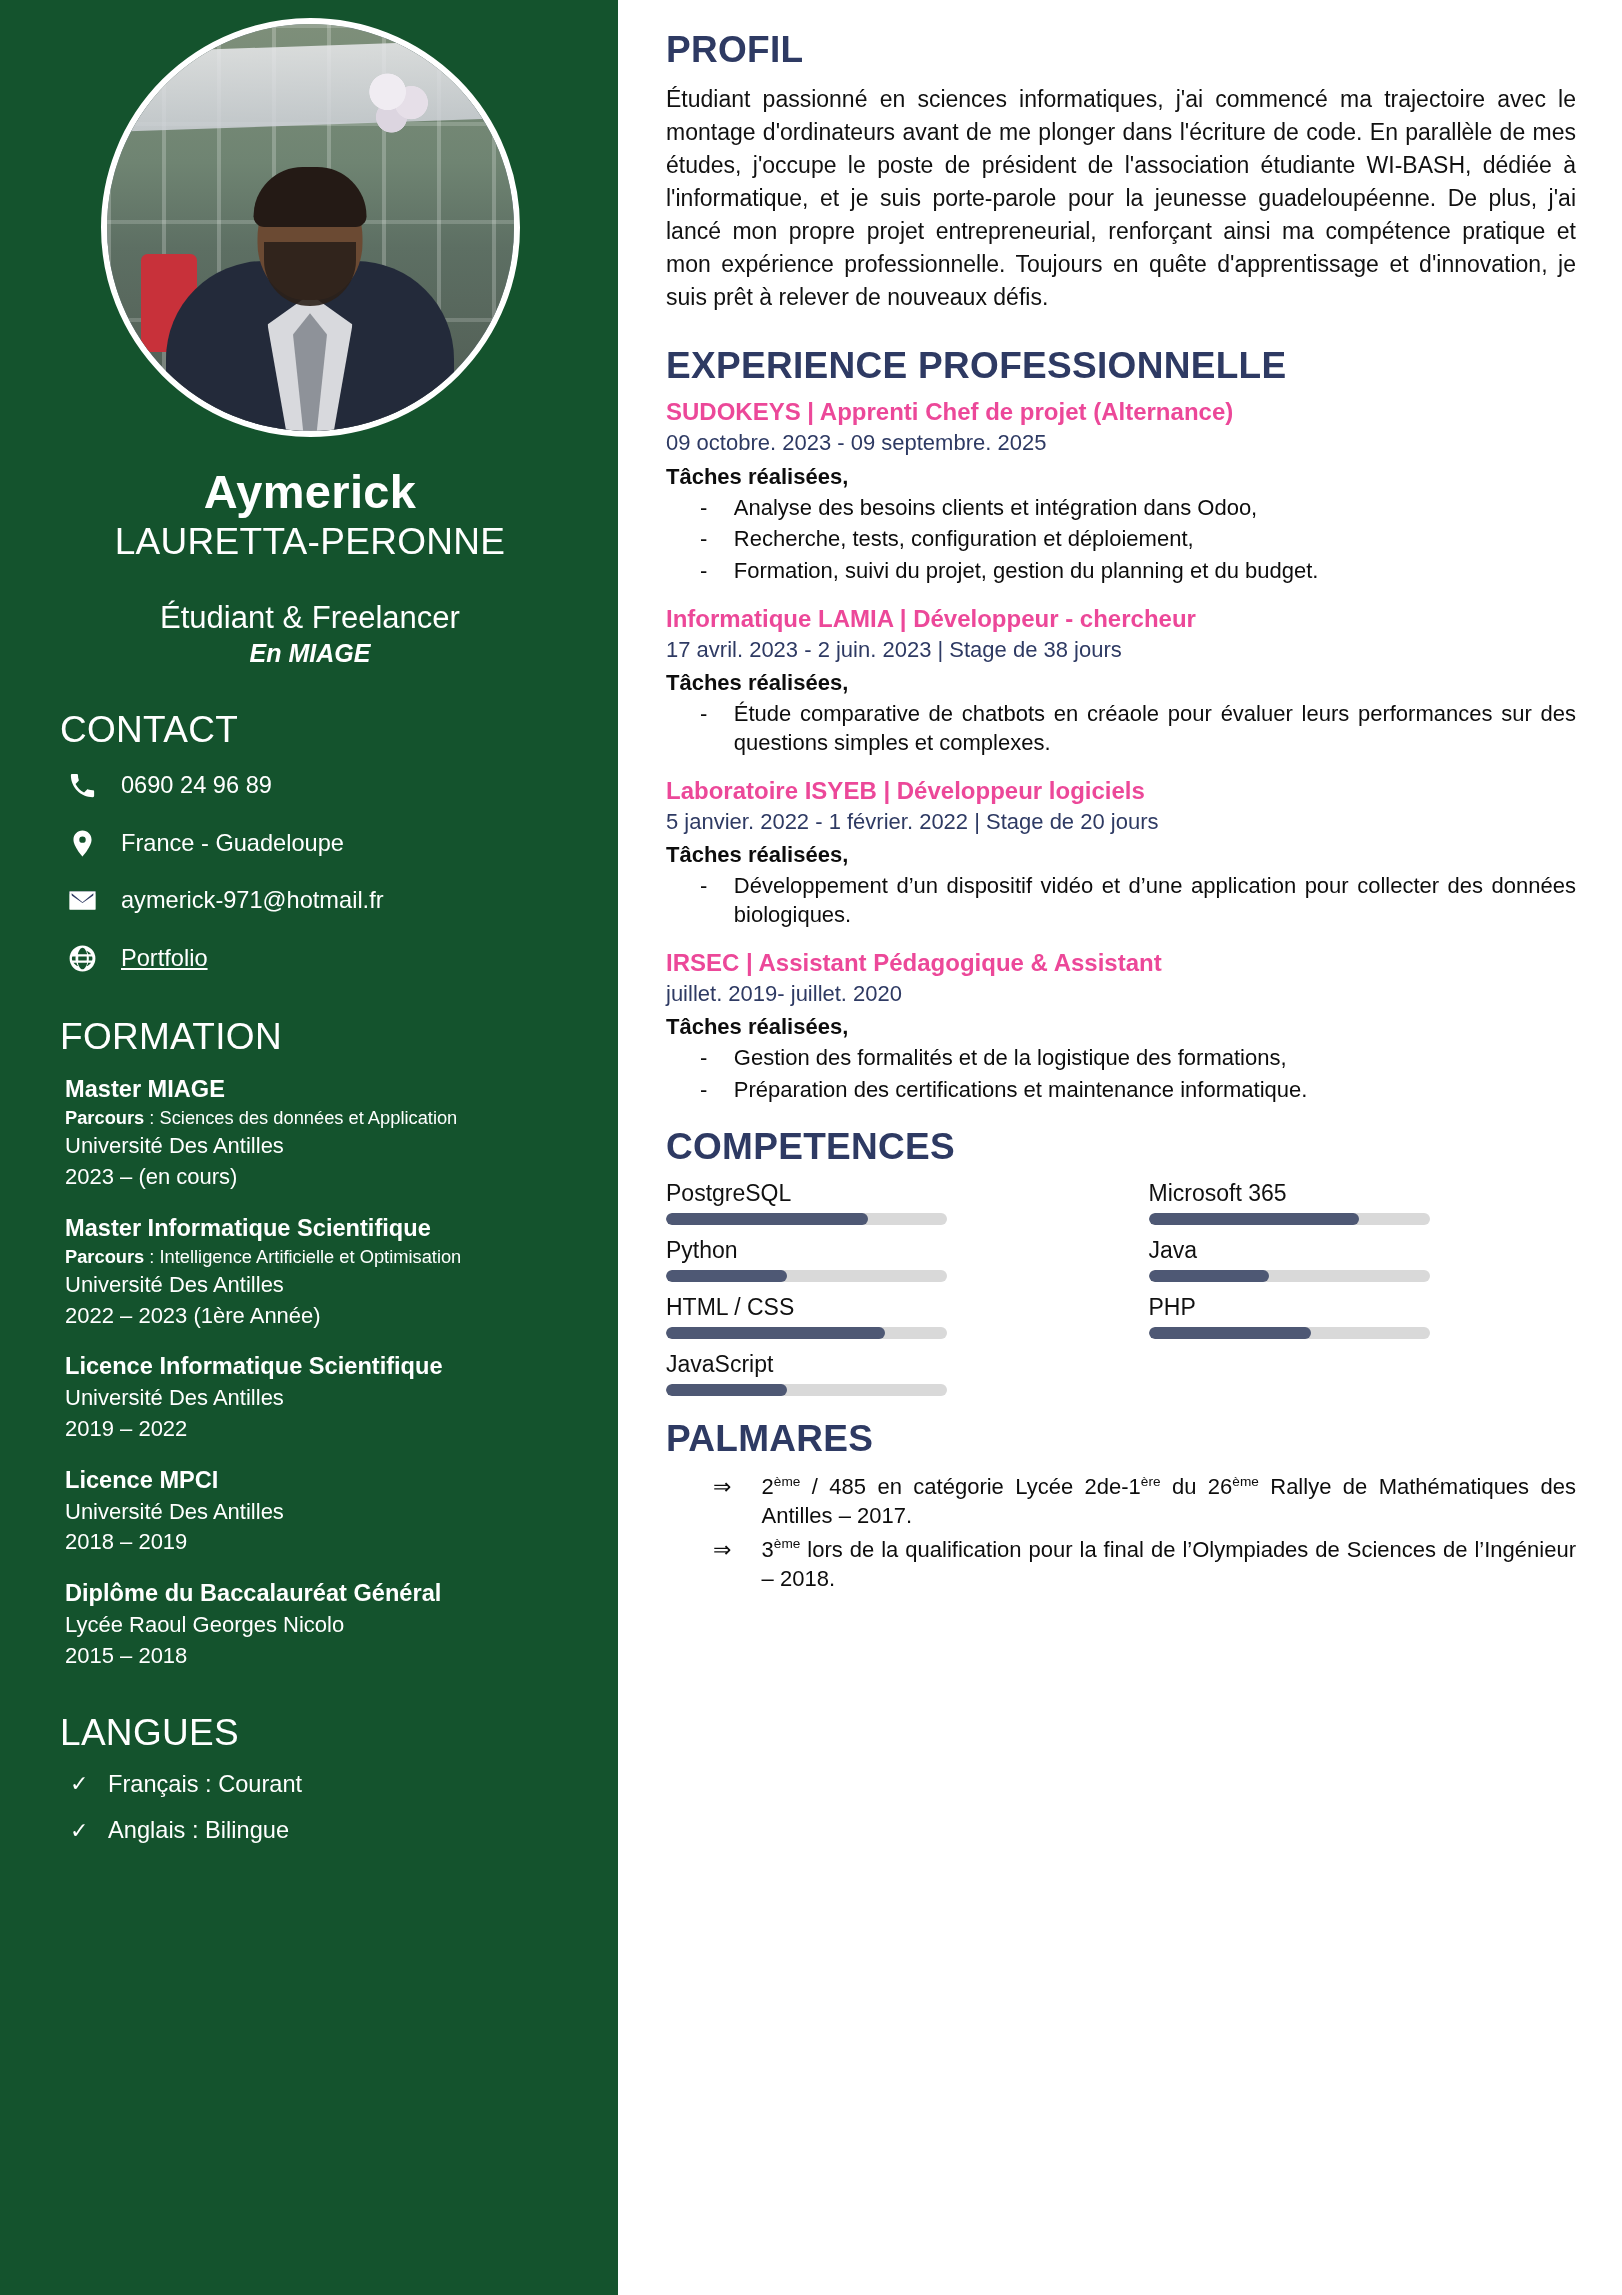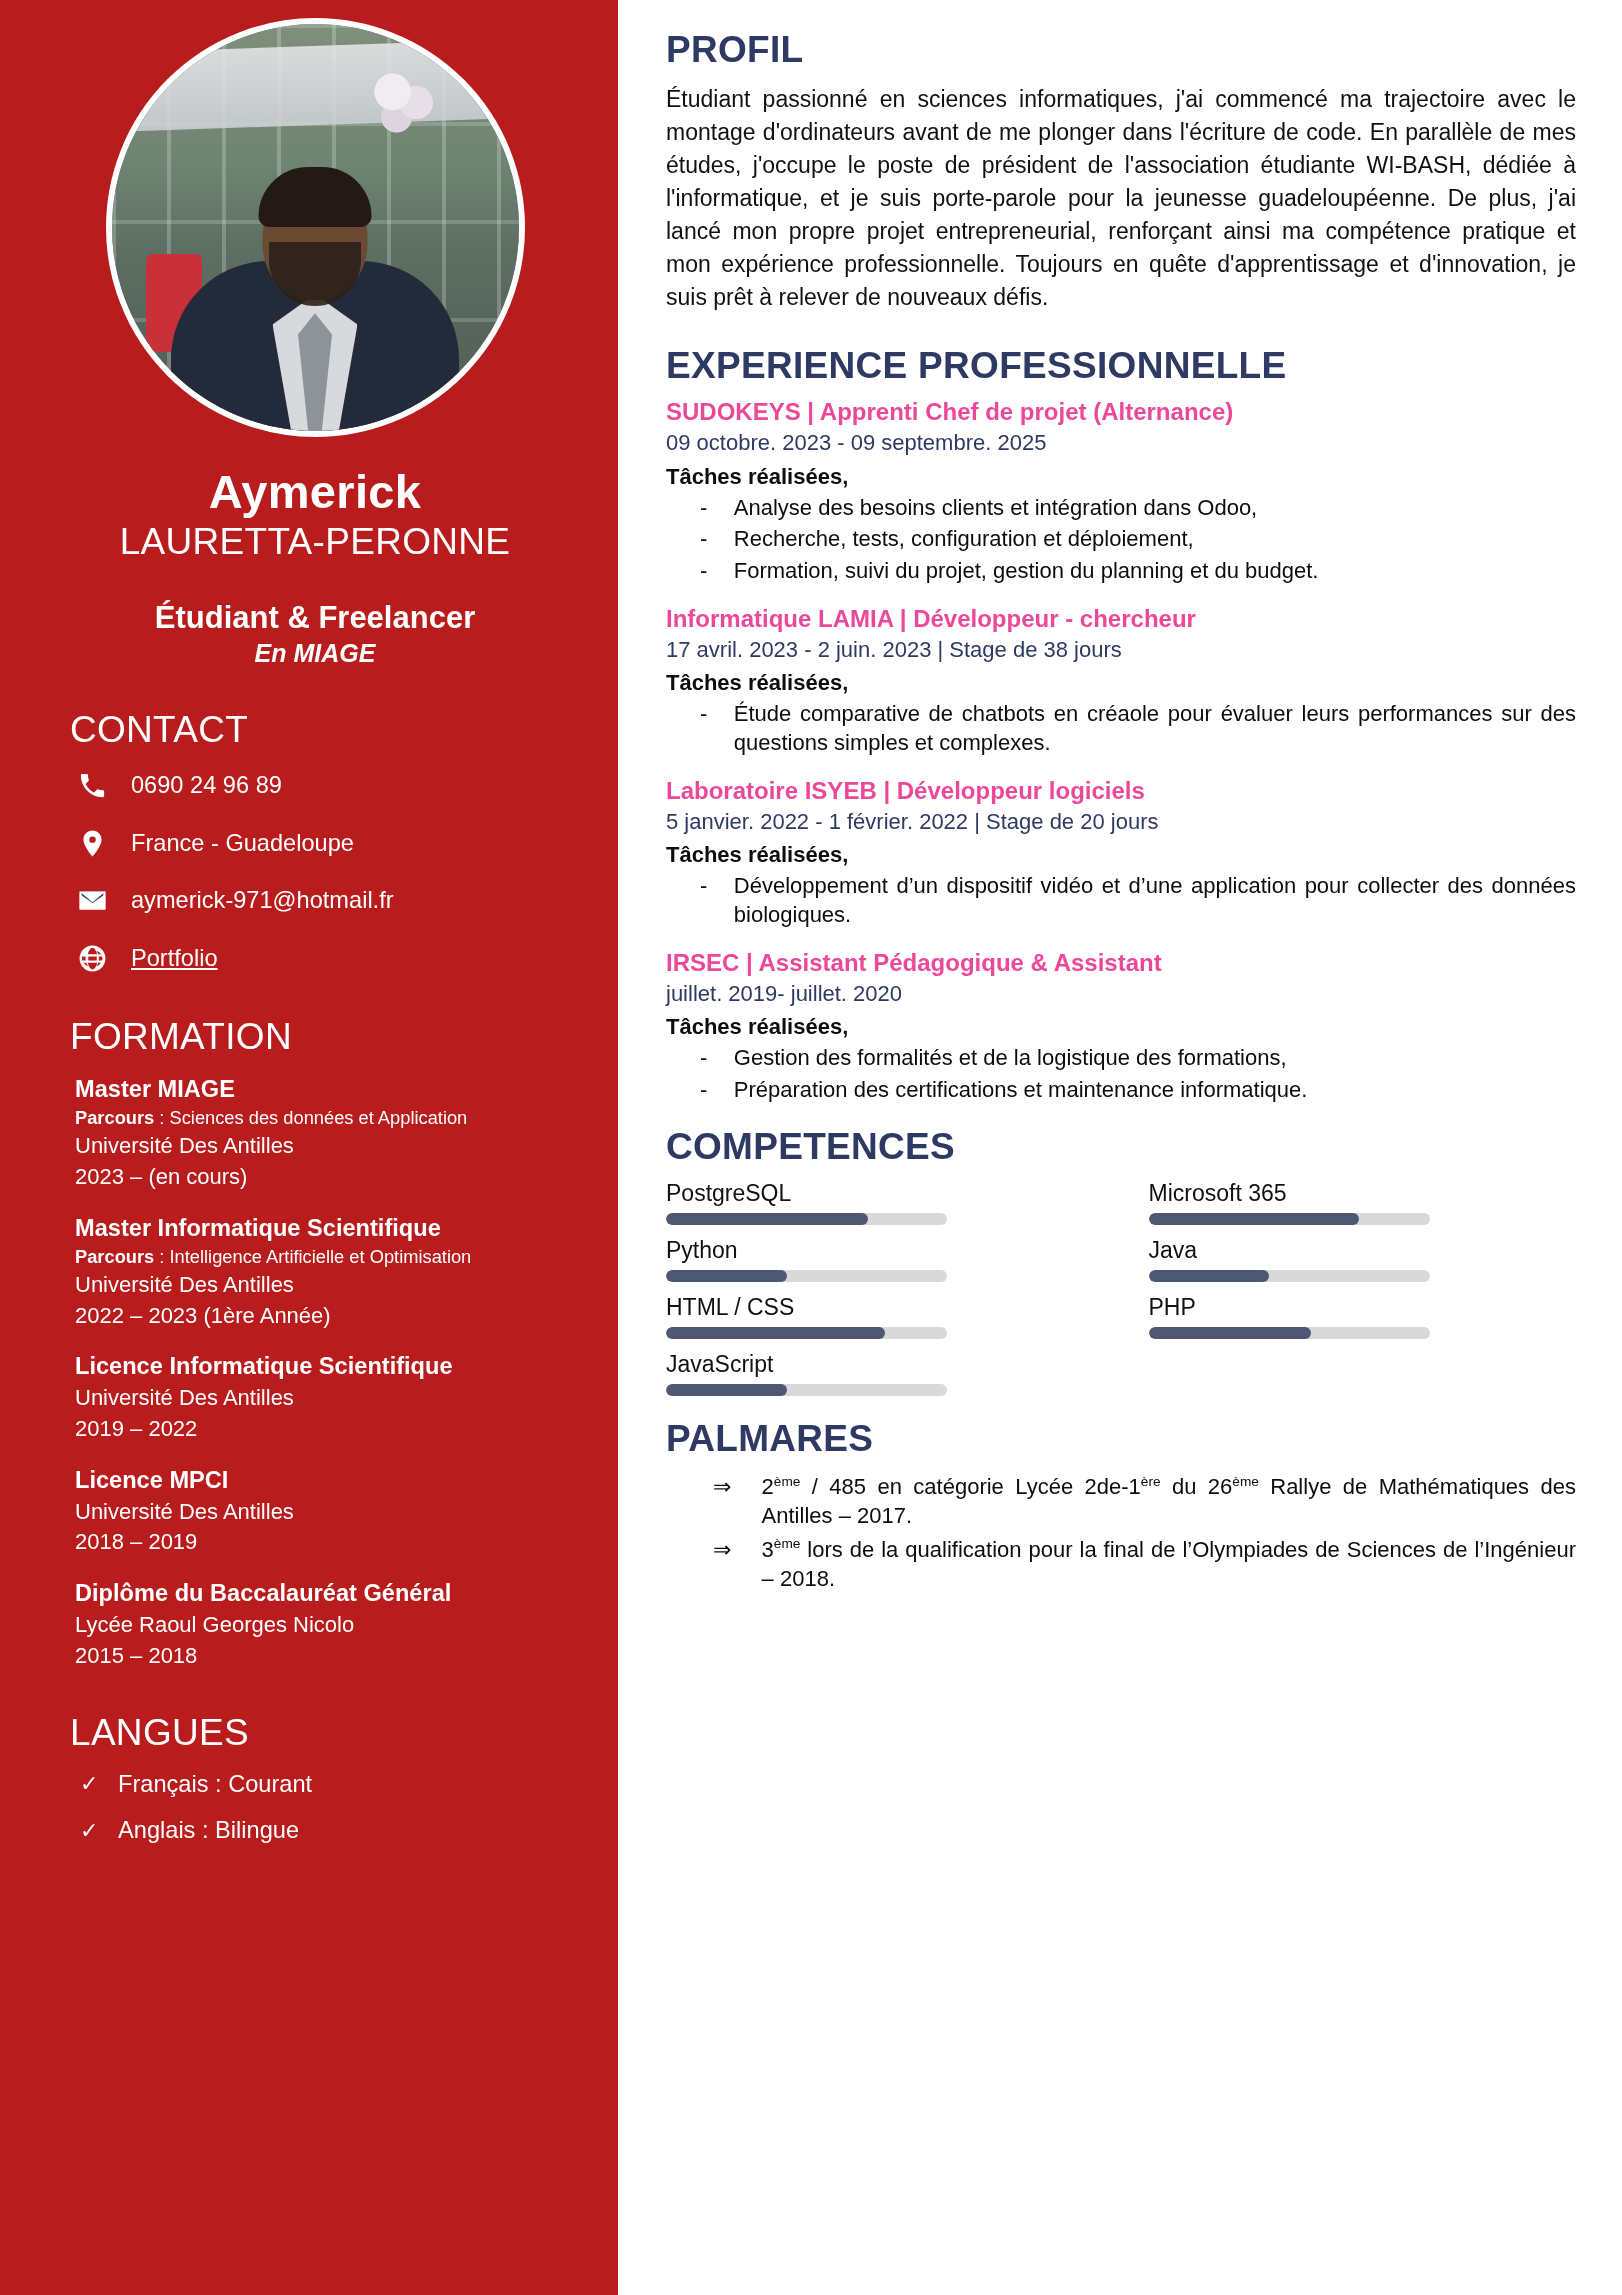--- a/index.html
+++ b/index.html
@@ -14,23 +14,23 @@
     width: 1623px;
     height: 2295px;
     display: flex;
     background: #ffffff;
   }
 
   
   .sidebar {
     width: 618px;
     min-width: 618px;
-    background: #b91c1c;
+    background: #14532d;
     color: #ffffff;
-    padding: 0 0 39px 12px;
+    padding: 0 0 39px 2px;
     position: relative;
   }
   .photo-wrap {
     width: 100%;
     display: flex;
     justify-content: center;
     padding-top: 18.3px;
   }
   .photo {
     width: 419px;
@@ -98,21 +98,21 @@
   }
   .photo .cup {
     position: absolute; bottom: 79px; left: 34px; width: 56px; height: 98px;
     background: #c8313a; border-radius: 6.5px;
   }
 
   .name-block { text-align: center; margin-top: 30px; }
   .fname { font-size: 47px; font-weight: 700; letter-spacing: 0.3px; line-height: 1.05; }
   .lname { font-size: 37px; font-weight: 400; letter-spacing: 0.3px; margin-top: 3.9px; }
   .role { text-align: center; margin-top: 37px; }
-  .role-main { font-size: 31px; font-weight: 700; }
+  .role-main { font-size: 31px; font-weight: 400; }
   .role-sub { font-size: 25px; font-style: italic; font-weight: 700; margin-top: 3.9px; }
 
   .side-h {
     font-size: 37px; font-weight: 400; letter-spacing: 0.3px;
     margin: 41px 0 17px 58px;
   }
   .contact-list { margin-left: 63px; }
   .contact-row { display: flex; align-items: center; gap: 22px; margin-bottom: 23.6px; }
   .c-icon { width: 34px; height: 34px; display: flex; align-items: center; justify-content: center; }
   .c-icon svg { width: 31px; height: 31px; fill: #ffffff; }

